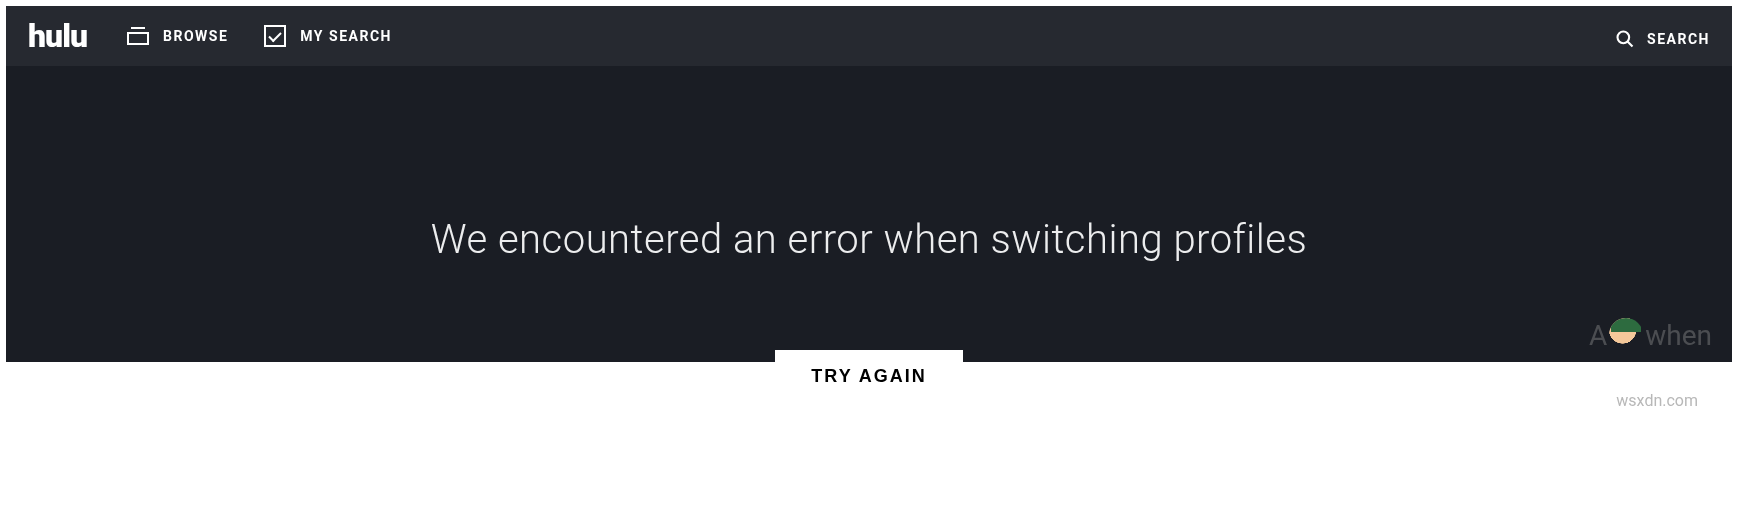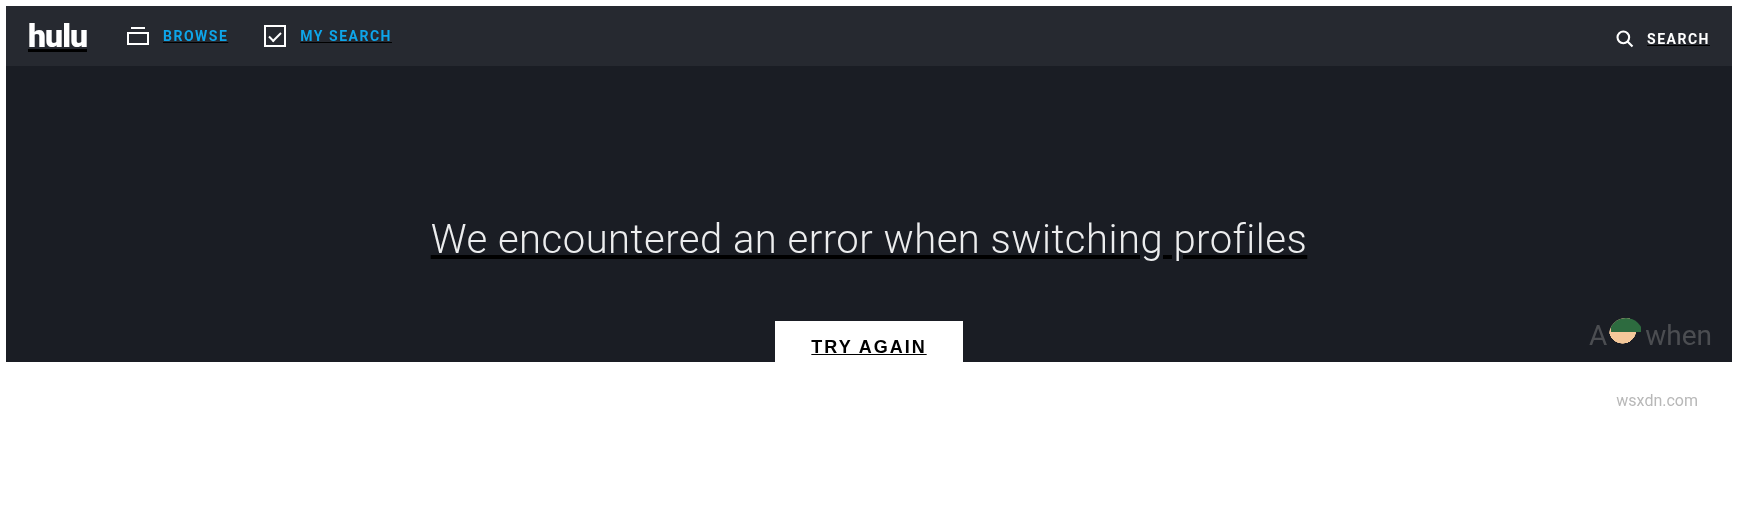--- a/index.html
+++ b/index.html
@@ -15,21 +15,20 @@
       height: 514px;
       overflow: hidden;
     }
     
     .app-container {
       background: #1a1d24;
       margin: 6px;
       width: 1726px;
       height: 356px;
       position: relative;
-      text-decoration: underline;
     }
     
     .header {
       background: #262930;
       height: 60px;
       display: flex;
       align-items: center;
       padding: 0 22px;
       justify-content: space-between;
     }
@@ -52,21 +51,21 @@
     .nav-items {
       display: flex;
       align-items: center;
       gap: 36px;
     }
     
     .nav-item {
       display: flex;
       align-items: center;
       gap: 14px;
-      color: #0ea5e9;
+      color: #ffffff;
       font-size: 14px;
       font-weight: 700;
       letter-spacing: 1.5px;
       cursor: pointer;
     }
     
     .browse-icon {
       width: 22px;
       height: 18px;
       position: relative;
@@ -136,20 +135,21 @@
       width: 20px;
       height: 20px;
     }
     
     .main-content {
       display: flex;
       flex-direction: column;
       align-items: center;
       justify-content: center;
       padding-top: 150px;
+      gap: 29px;
     }
     
     .error-message {
       color: #ecedee;
       font-size: 40px;
       font-weight: 300;
       letter-spacing: 0.5px;
       text-align: center;
     }
     

